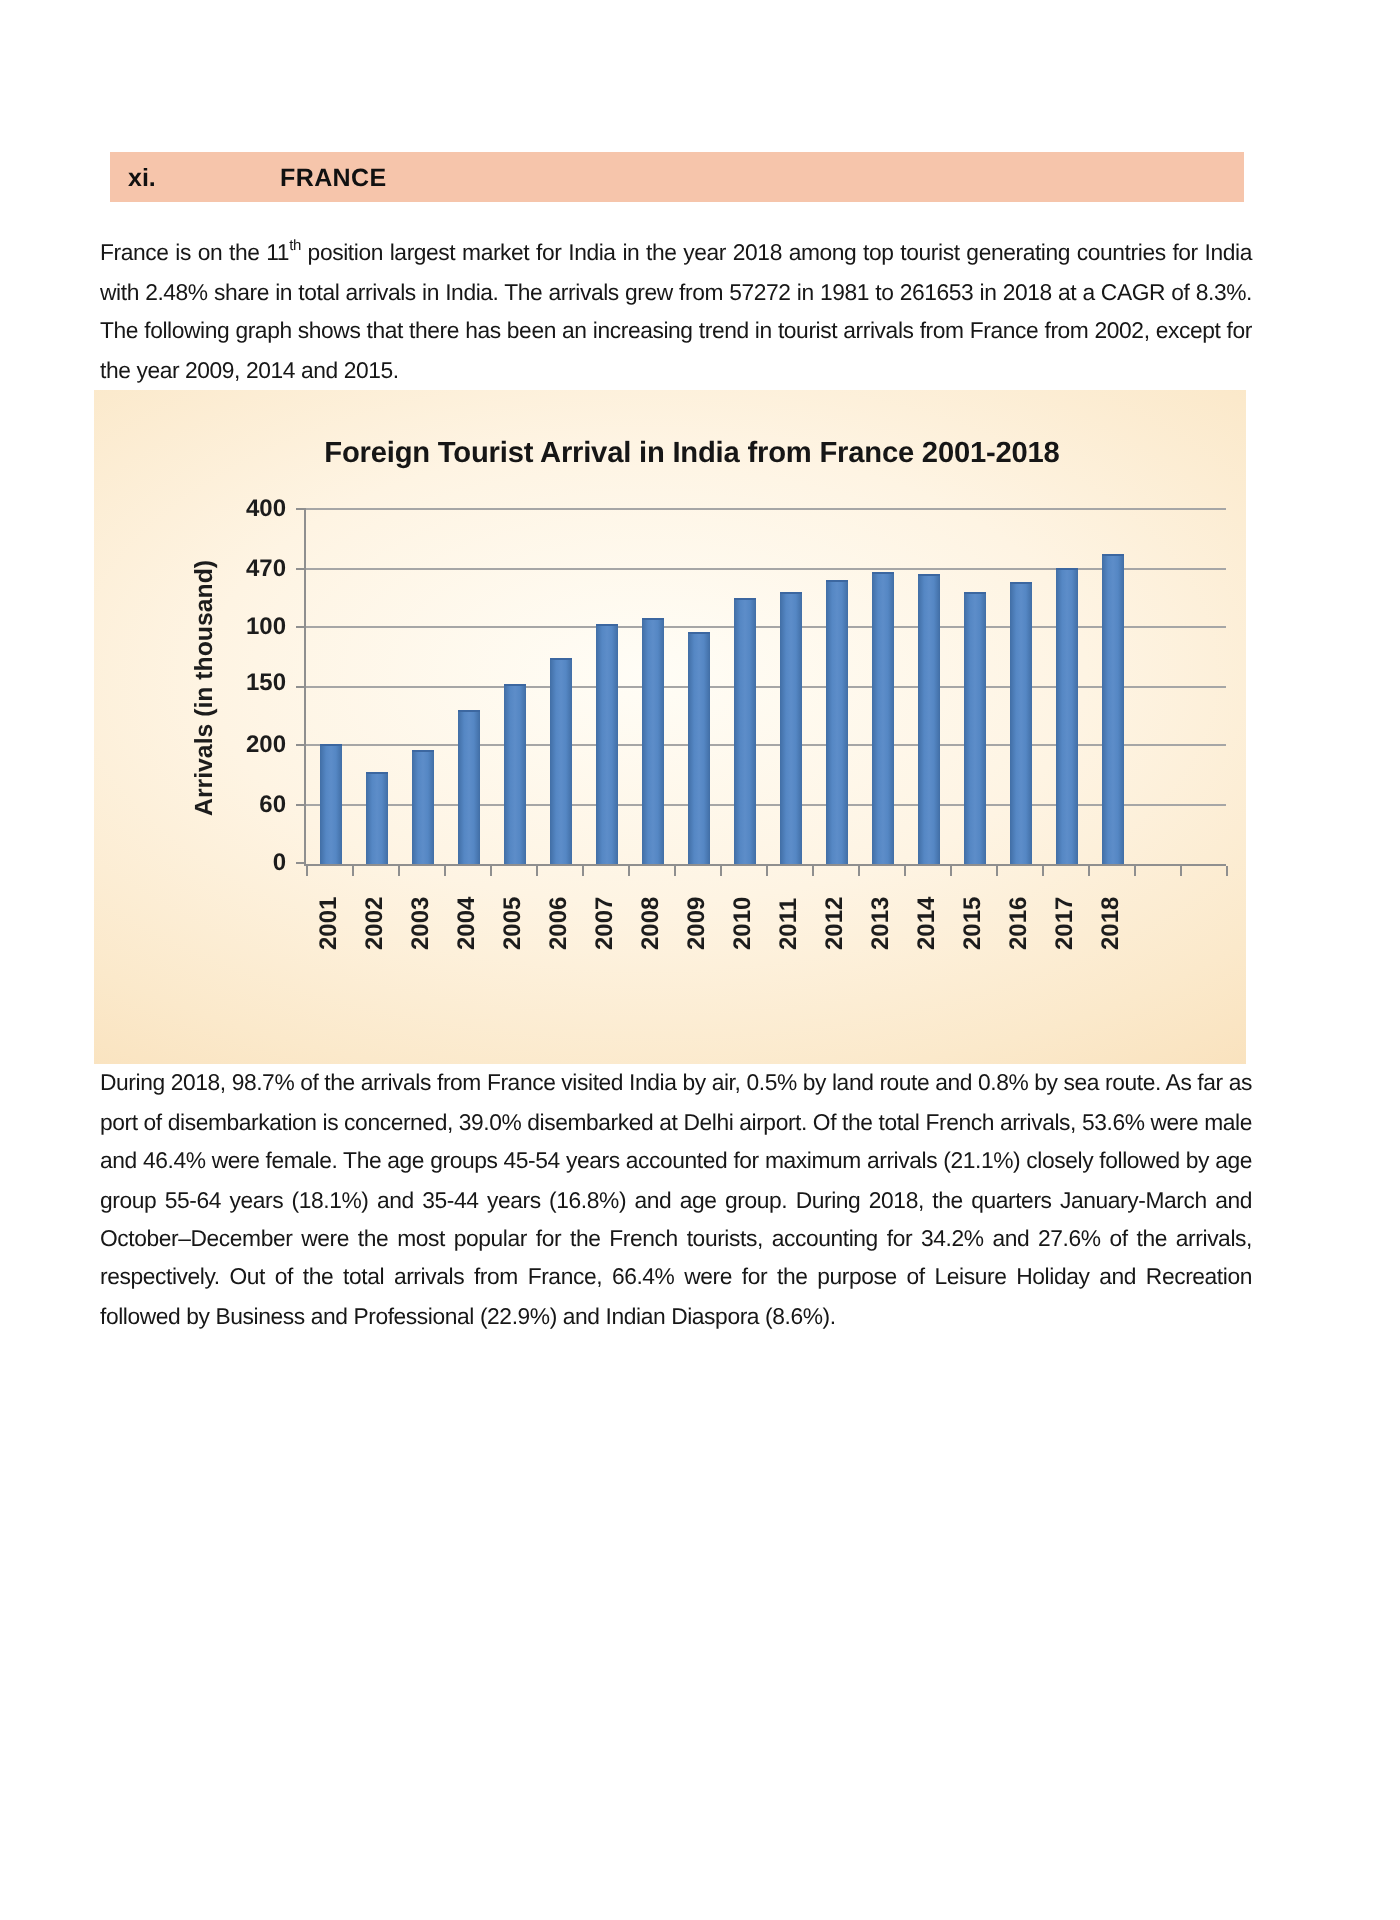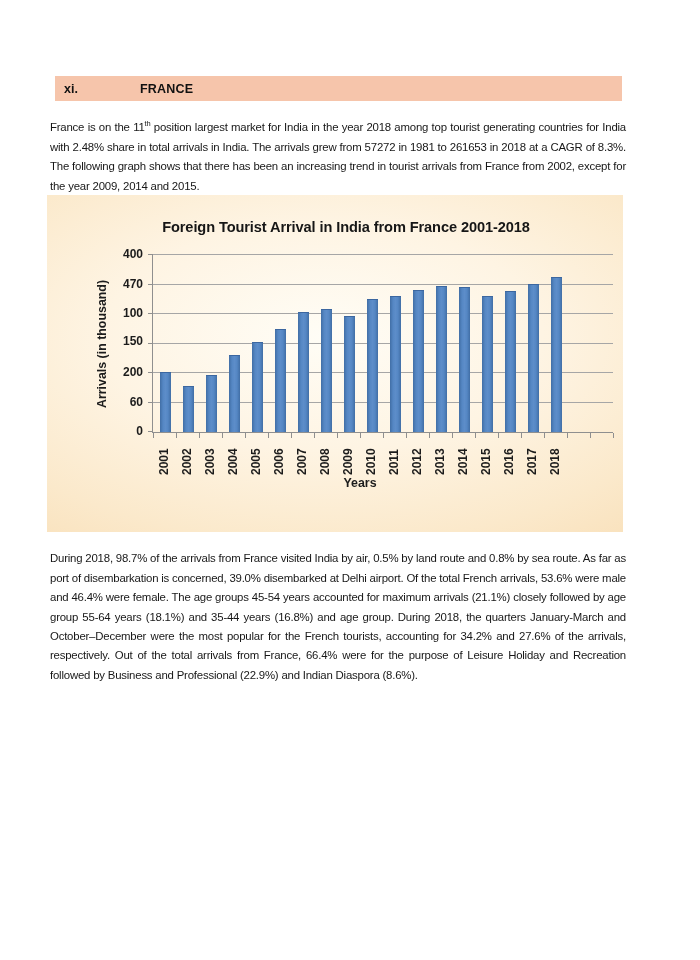--- a/index.html
+++ b/index.html
@@ -14,21 +14,21 @@
     font-weight:bold; font-size:12.5px; color:#111;
   }
   .header-num{position:absolute; left:9px;}
   .header-title{position:absolute; left:85px; letter-spacing:0.2px;}
   
   .para{
     position:absolute; left:50px; width:576px; text-align:justify;
     font-size:11.4px; line-height:19.4px; letter-spacing:-0.2px; color:#171717;
   }
   #para1{top:107px;}
-  #para2{top:538px;}
+  #para2{top:522px;}
   .para sup{font-size:7.5px; line-height:0; vertical-align:super;}
   
   .chart-panel{
     position:absolute; left:47px; top:195px; width:576px; height:337px;
     background:radial-gradient(ellipse 95% 85% at 48% 42%,
       #fffdf6 0%, #fef4e3 40%, #fbe9cb 72%, #f8ddb4 100%);
   }
   .chart-title{
     position:absolute; top:24px; left:0; right:0; padding-left:22px;
     text-align:center; font-weight:bold; font-size:14.6px; color:#161616;
@@ -168,21 +168,20 @@
         <div class="xlab" style="left: 303px;">2014</div>
         <div class="bar" style="left: 328.5px; height: 136px;"></div>
         <div class="xlab" style="left: 326px;">2015</div>
         <div class="bar" style="left: 351.5px; height: 141px;"></div>
         <div class="xlab" style="left: 349px;">2016</div>
         <div class="bar" style="left: 374.5px; height: 148px;"></div>
         <div class="xlab" style="left: 372px;">2017</div>
         <div class="bar" style="left: 397.5px; height: 155px;"></div>
         <div class="xlab" style="left: 395px;">2018</div>
       </div>
-    <div class="x-axis-title">Years</div>
   </div>
 
   <p class="para" id="para2">During 2018, 98.7% of the arrivals from France visited India by air, 0.5% by land route and 0.8% by sea route. As far as port of disembarkation is concerned, 39.0% disembarked at Delhi airport. Of the total French arrivals, 53.6% were male and 46.4% were female. The age groups 45-54 years accounted for maximum arrivals (21.1%) closely followed by age group 55-64 years (18.1%) and 35-44 years (16.8%) and age group. During 2018, the quarters January-March and October–December were the most popular for the French tourists, accounting for 34.2% and 27.6% of the arrivals, respectively. Out of the total arrivals from France, 66.4% were for the purpose of Leisure Holiday and Recreation followed by Business and Professional (22.9%) and Indian Diaspora (8.6%).</p>
 
   <div class="footer-band">
     <span class="footer-left">Inbound Tourism-Foreign Tourist Arrivals in India</span>
     <span class="page-badge">
         <span>62</span>
       </span>
     <span class="footer-right">India Tourism Statistics, 2018</span>

